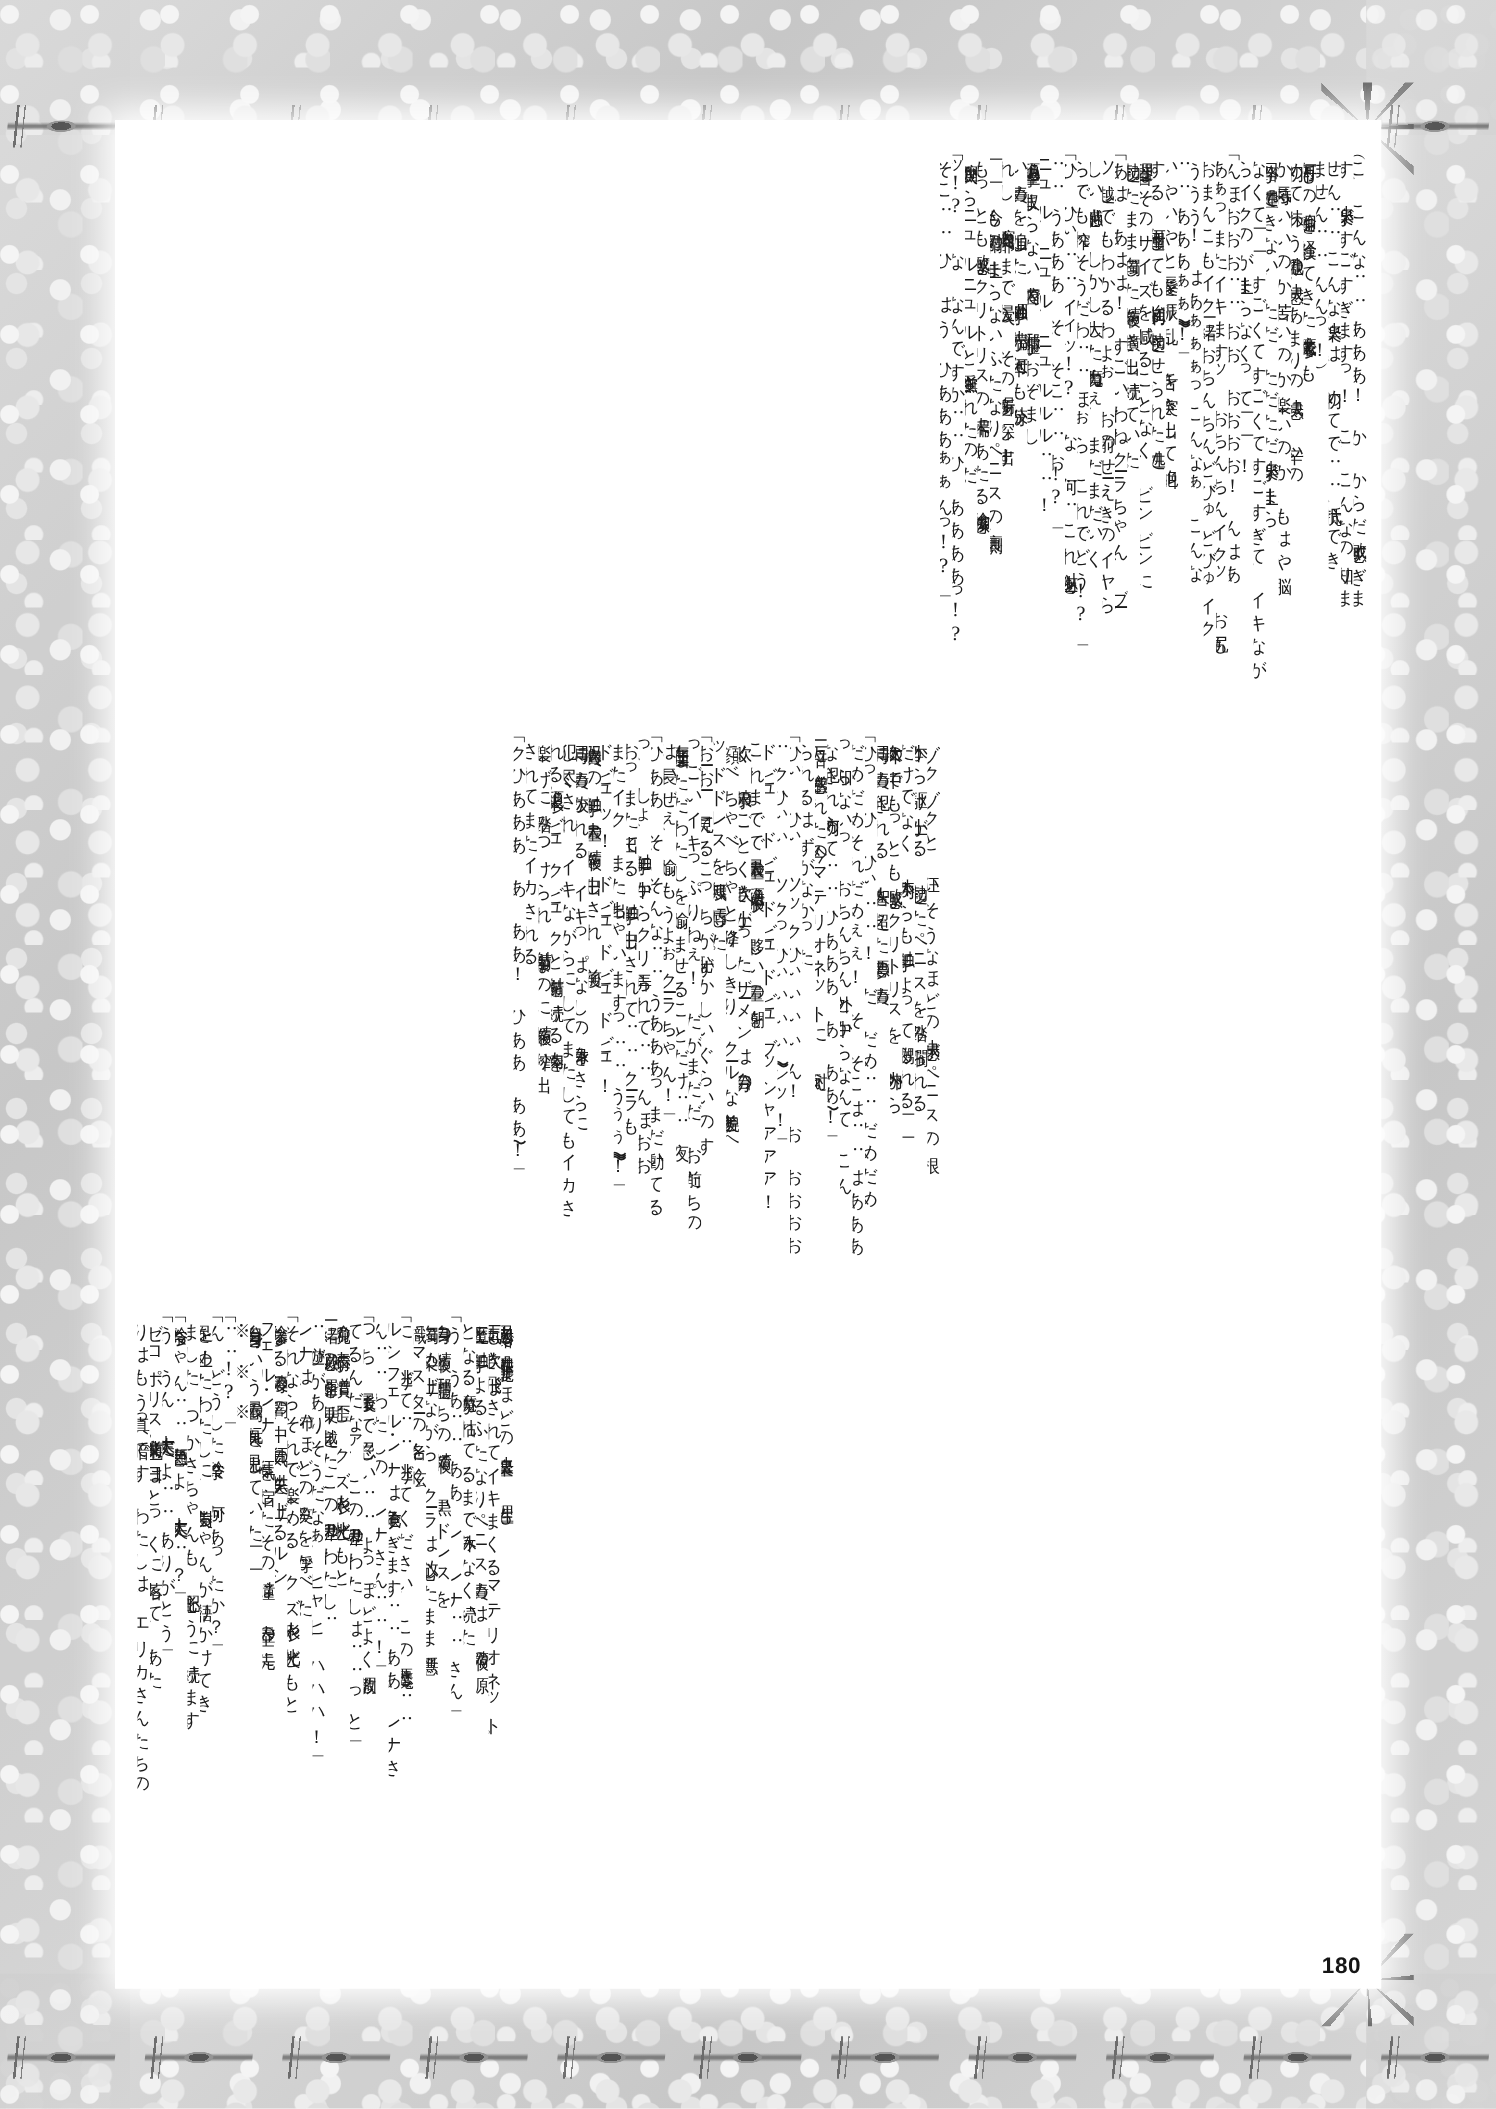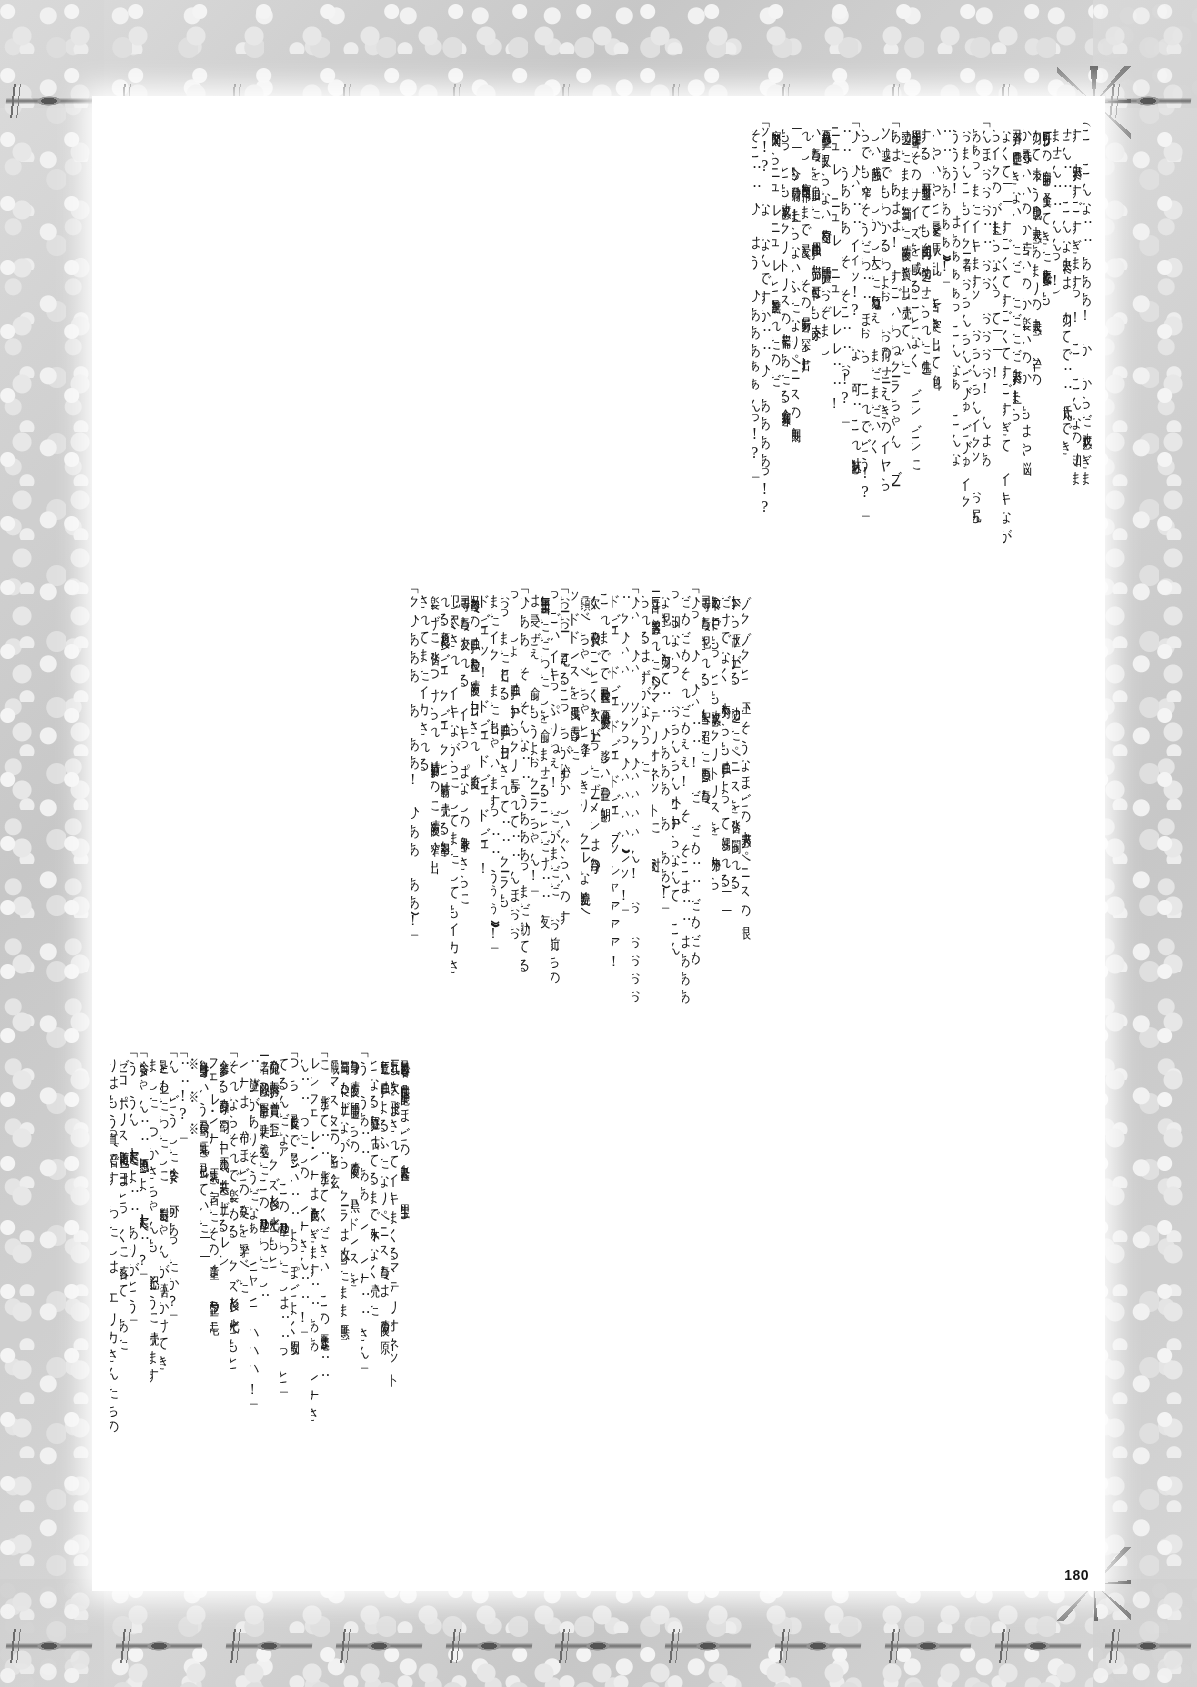--- a/index.html
+++ b/index.html
@@ -122,21 +122,21 @@
     overflow: hidden;
   }
   .col.short-top { padding-top: 466px; }
   .col.short-top2 { padding-top: 930px; }
 
   .page-number {
     position: absolute;
     right: 108px;
     bottom: 104px;
     font-family: "Liberation Sans", sans-serif;
-    font-size: 14px;
+    font-size: 18px;
     font-weight: bold;
     color: #151515;
     letter-spacing: .5px;
     text-align: right;
   }
 </style>
 </head>
 <body>
 
 <div class="page">

